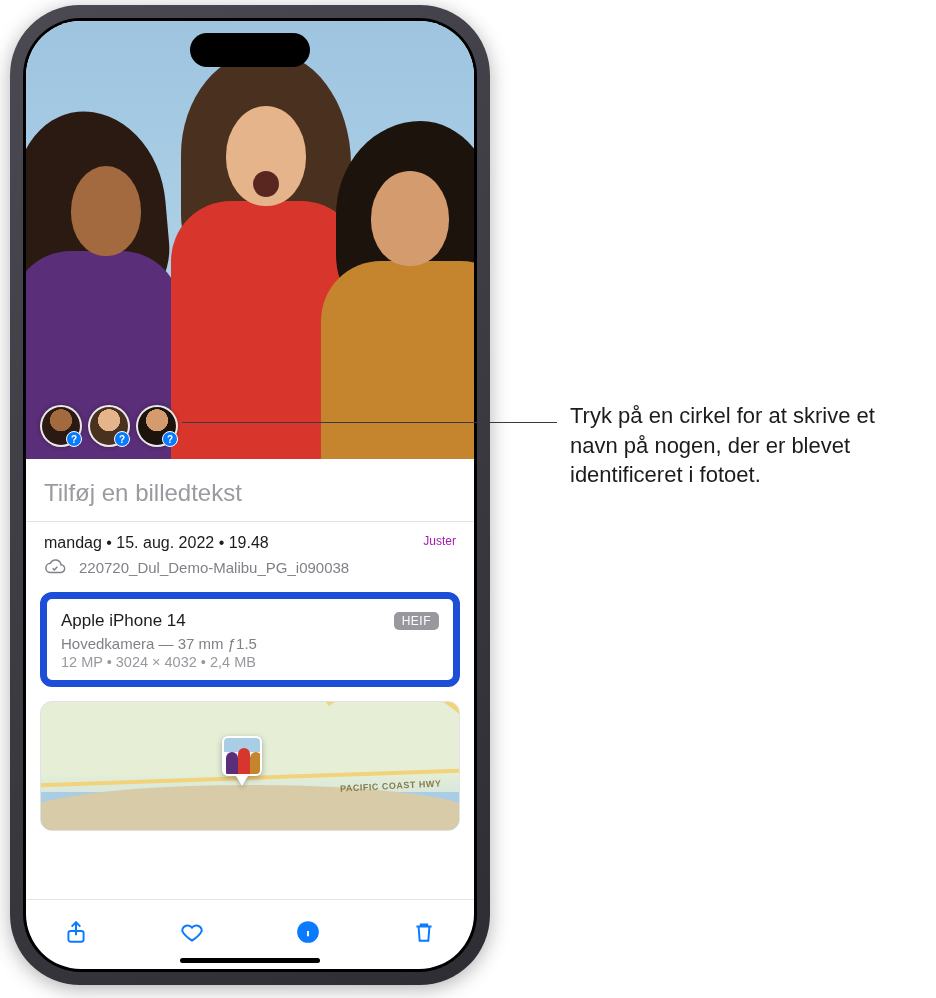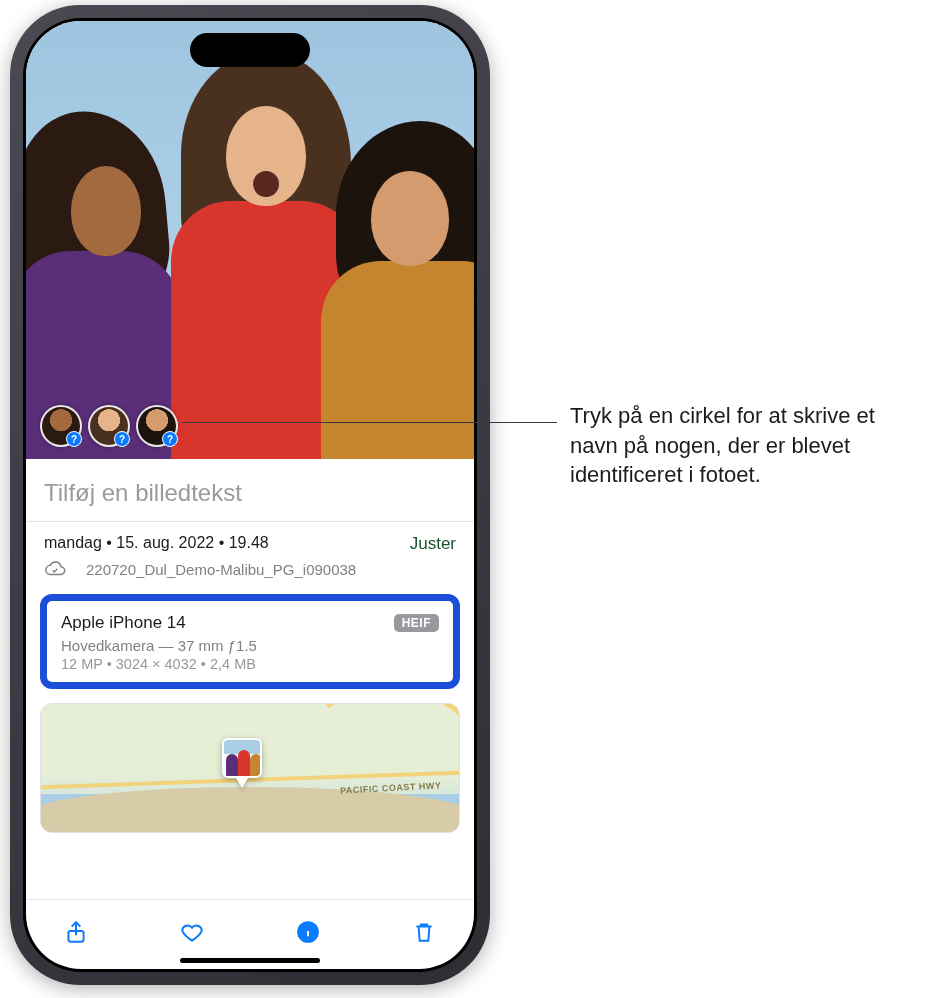--- a/index.html
+++ b/index.html
@@ -94,34 +94,34 @@
   .caption-row { padding: 20px 18px 14px; border-bottom: 1px solid #e2e2e6; }
   .caption-input {
     width: 100%; border: none; outline: none;
     font-size: 24px; color: #1c1c1e;
   }
   .caption-input::placeholder { color: #9a9aa0; }
 
   
   .date-row { padding: 12px 18px 2px; display: flex; align-items: flex-start; gap: 32px; }
   .date-text { font-size: 16px; color: #1c1c1e; flex: 1; }
-  .adjust-link { font-size: 17px; color: #14532d; }
-
-  .file-row { padding: 2px 18px 14px; display: flex; align-items: center; gap: 20px; }
+  .adjust-link { font-size: 12px; color: #a21caf; }
+
+  .file-row { padding: 2px 18px 14px; display: flex; align-items: center; gap: 13px; }
   .cloud-icon { width: 22px; height: 22px; color:#808087; }
   .file-name { font-size: 15px; color: #808087; }
 
   
   .camera-card {
     margin: 0 14px; border: 7px solid #1d4ed8; border-radius: 12px;
     background: #fff; overflow: hidden;
   }
   .cc-top { display:flex; align-items:center; justify-content:space-between; padding: 12px 14px 4px; }
   .cc-device { font-size: 17px; color:#1c1c1e; }
-  .heif-badge { background:#98989e; color:#fff; font-size:12px; font-weight:700; padding:2px 8px; border-radius:5px; letter-spacing:0.5px;}
+  .heif-badge { background:#98989e; color:#fff; font-size:12px; font-weight:400; padding:2px 8px; border-radius:5px; letter-spacing:0.5px;}
   .cc-lens { padding: 0 14px 2px; font-size: 15px; color:#808087; }
   .cc-meta { padding: 0 14px 10px; font-size: 14.5px; color:#98989e; }
   .cc-specs { display:flex; border-top:1px solid #e3e3e8; }
   .cc-spec { flex:1; text-align:center; padding:10px 0; font-size:14px; color:#808087; border-right:1px solid #e3e3e8; }
   .cc-spec:last-child { border-right:none; }
 
   
   .map-card {
     margin: 14px 14px 0; height: 130px; border-radius: 12px; overflow:hidden; position: relative;
     background: linear-gradient(180deg, #e6efd6 0%, #e6efd6 55%, #bcd9e8 100%);

